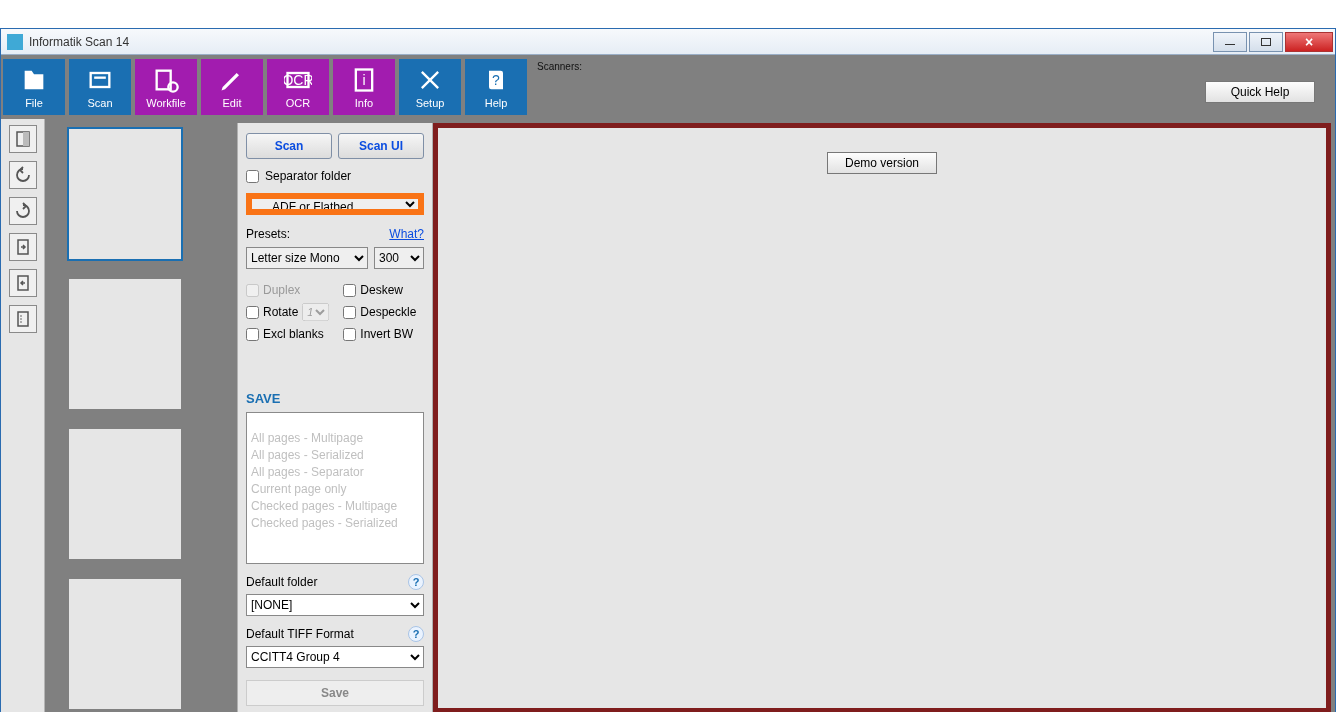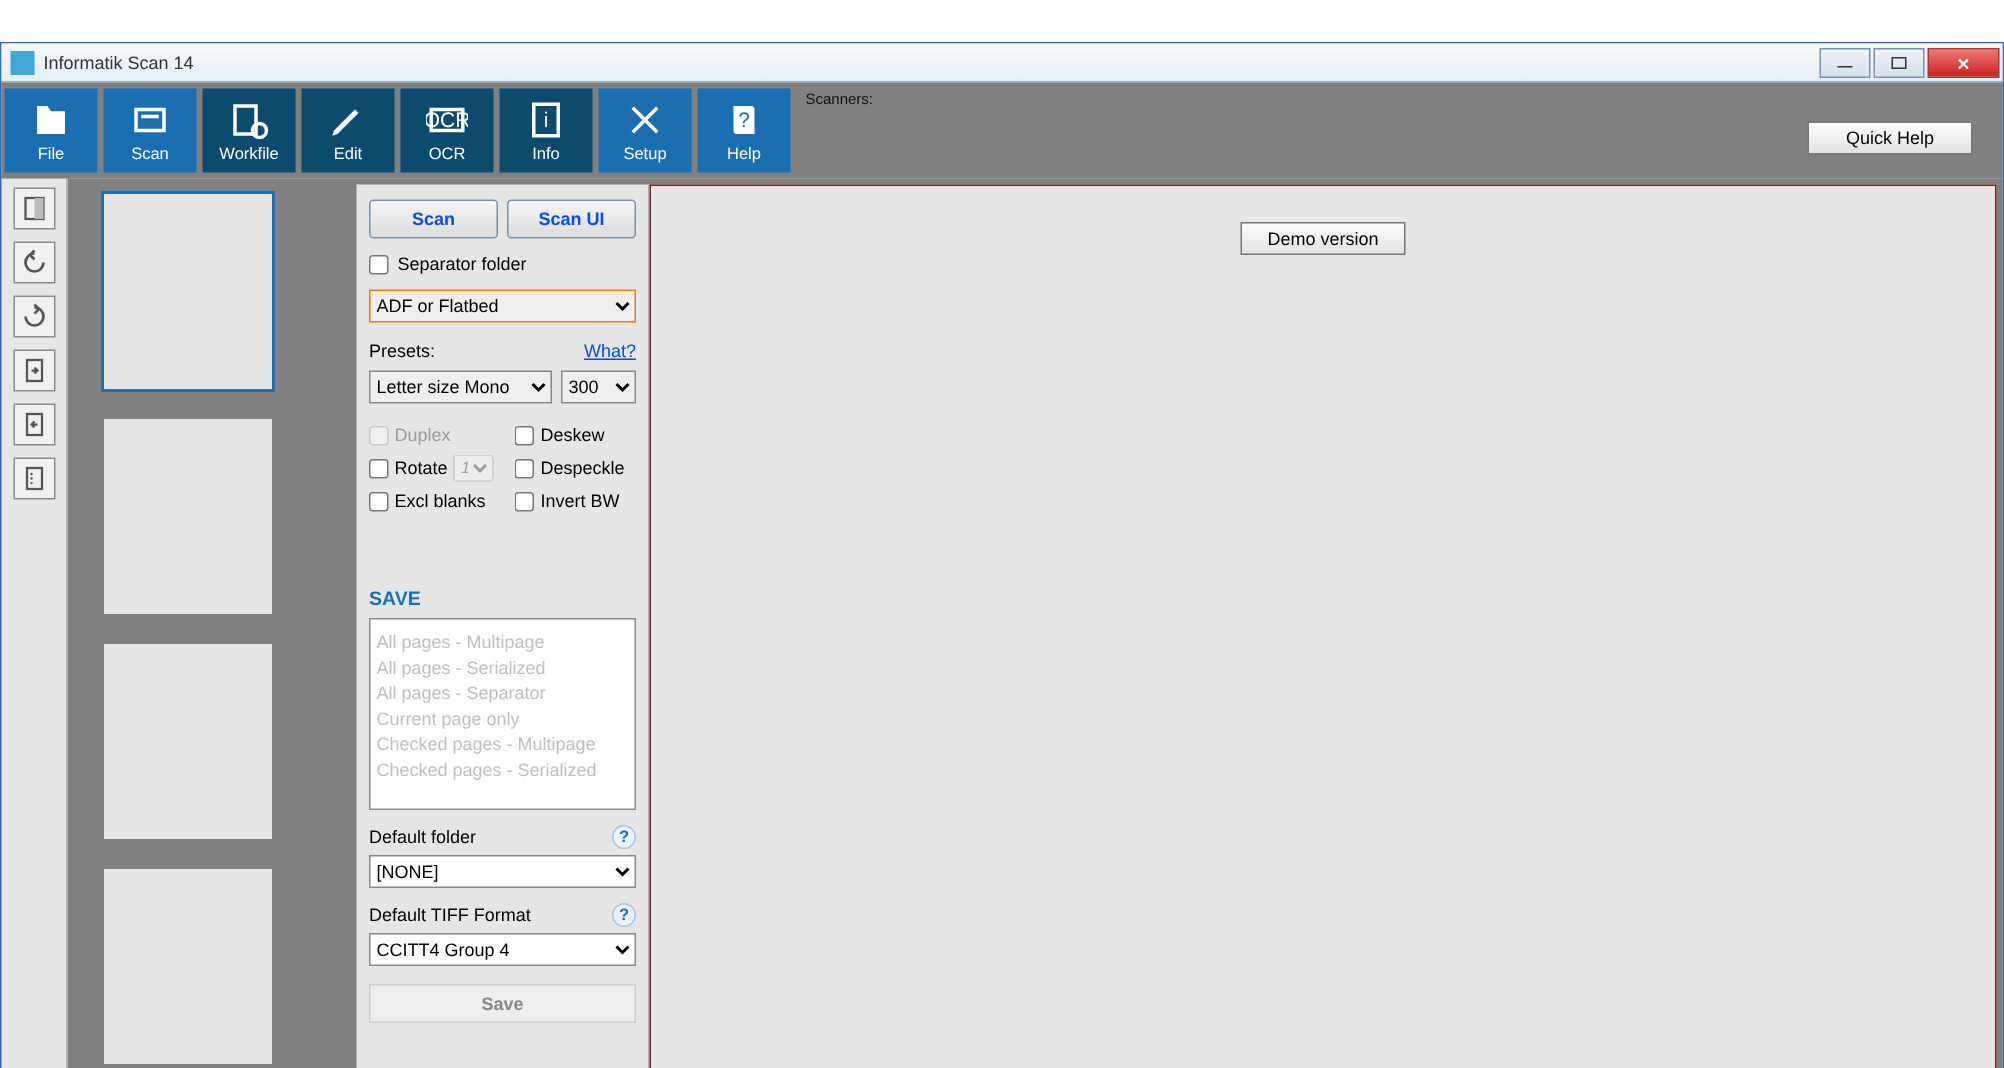--- a/index.html
+++ b/index.html
@@ -15,21 +15,21 @@
 .titlebar .winbtn { width: 34px; height: 20px; margin-right: 2px; display:flex; align-items:center; justify-content:center; border:1px solid #7892b0; background: linear-gradient(#f0f4fa,#d5dfeb); }
 .titlebar .winbtn.close { width: 48px; background: linear-gradient(#e77,#c22); border-color:#a33; color:#fff; }
 .titlebar .winbtn .line { width:10px; height:1px; background:#333; margin-top:6px;}
 .titlebar .winbtn .box  { width:10px; height:8px; border:1px solid #333; }
 .titlebar .winbtn .x    { font-size:14px; line-height:1; font-weight:bold;}
 
 
 .toolbar { height: 64px; background: #808080; display:flex; align-items:stretch; }
 .toolbar .btn { width: 62px; margin: 4px 2px; display:flex; flex-direction:column; align-items:center; justify-content:center; color:#fff; cursor:pointer; }
 .toolbar .btn.blue { background:#1a6fb2; }
-.toolbar .btn.grey { background:#0c4a6e; }
+.toolbar .btn.grey { background:#a21caf; }
 .toolbar .btn .icon { width:30px; height:30px; display:flex; align-items:center; justify-content:center; }
 .toolbar .btn .lbl { font-size:11px; margin-top:2px; }
 .toolbar .right { flex:1; display:flex; align-items:flex-start; padding-left:8px; }
 .toolbar .scanners { display:flex; flex-direction:column; margin-top:6px; }
 .toolbar .scanners label { font-size:10px; color:#111; }
 .toolbar .scanners select { width: 210px; height:20px; font-size:12px; border:1px solid #888; }
 .toolbar .qh { margin-left:auto; margin-right:20px; margin-top:26px; }
 .toolbar .qh button { width:110px; height:22px; font-size:12px; background: linear-gradient(#fdfdfd,#e2e2e2); border:1px solid #777; }
 
 
@@ -44,42 +44,42 @@
 .thumbcol { width:192px; background:#808080; padding:10px 0 10px 24px; overflow:auto; }
 .thumbcol .thumb { width:112px; height:130px; background:#e6e6e6; margin-bottom:20px; }
 .thumbcol .thumb.selected { outline:2px solid #1a6fb2; }
 
 
 .panel { width:196px; background:#e6e6e6; border-left:1px solid #b0b0b0; border-right:1px solid #b0b0b0; padding:10px 8px; overflow:auto; margin-top:4px; margin-bottom:4px; }
 .panel .btnrow { display:flex; gap:6px; }
 .panel .btnrow button { flex:1; height:26px; color:#0b4de0; font-weight:bold; background: linear-gradient(#f6f6f6,#dcdcdc); border:1px solid #7f8fa6; border-radius:3px; cursor:pointer; }
 .panel .chk { display:flex; align-items:center; gap:6px; margin-top:10px; }
 .panel .chk input[type=checkbox] { width:13px; height:13px; }
-.panel select.full { width:100%; height:22px; margin-top:10px; font-size:12px; border:1px solid #f97316; }
+.panel select.full { width:100%; height:22px; margin-top:10px; font-size:12px; border:6px solid #f97316;padding-left:16px; }
 .panel .presets { display:flex; align-items:center; justify-content:space-between; margin-top:12px; }
 .panel .presets a { color:#0b4de0; text-decoration:underline; }
 .panel .row2 { display:flex; gap:6px; margin-top:6px; }
 .panel .row2 select { height:22px; font-size:12px; border:1px solid #888; }
 .panel .row2 .preset { flex:1; }
 .panel .row2 .dpi { width:50px; }
 .panel .grid { display:grid; grid-template-columns: 1fr 1fr; gap:6px 14px; margin-top:14px; }
 .panel .grid .c { display:flex; align-items:center; gap:4px; }
 .panel .grid .c input[type=checkbox] { width:13px; height:13px; }
 .panel .grid .c select { height:18px; width:27px; font-size:11px;font-style:italic; }
 .panel .grid .c.disabled { color:#9a9a9a; }
 .panel .saveheader { margin-top:50px; font-weight:bold; color:#1a6fb2; font-size:13px; }
-.panel .listbox { margin-top:6px; border:1px solid #8a8a8a; background:#fff; height:128px; padding:7px 4px; overflow:hidden; }
+.panel .listbox { margin-top:6px; border:1px solid #8a8a8a; background:#fff; height:152px; padding:17px 4px; overflow:hidden; }
 .panel .listbox div { color:#bfbfbf; line-height:17px; white-space:nowrap; }
 .panel .lblrow { display:flex; align-items:center; justify-content:space-between; margin-top:10px; }
 .panel .help { width:16px; height:16px; border-radius:50%; background:#eaf3ff; color:#1a6fb2; font-weight:bold; display:flex; align-items:center; justify-content:center; font-size:11px; cursor:pointer; border:1px solid #a9c4e6; }
 .panel select.combo { width:100%; height:22px; margin-top:4px; border:1px solid #888; font-size:12px; background:#fff; }
 .panel .savebtn { width:100%; height:26px; margin-top:12px; color:#888; font-weight:bold; background:#eee; border:1px solid #ccc; }
 
 
-.preview { flex:1; background:#e6e6e6; margin:4px 4px 4px 0; position:relative; border:1px solid #7f1d1d; }
+.preview { flex:1; background:#e6e6e6; margin:4px 4px 4px 0; position:relative; border:5px solid #7f1d1d; }
 .preview .demo { position:absolute; top:24px; left:50%; transform:translateX(-50%); }
 .preview .demo button { width:110px; height:22px; font-size:12px; background: linear-gradient(#fdfdfd,#e2e2e2); border:1px solid #777; }
 
 
 .statusbar { height:22px; background:#1a6fb2; }
 </style>
 </head>
 <body>
 
 <div class="window">

